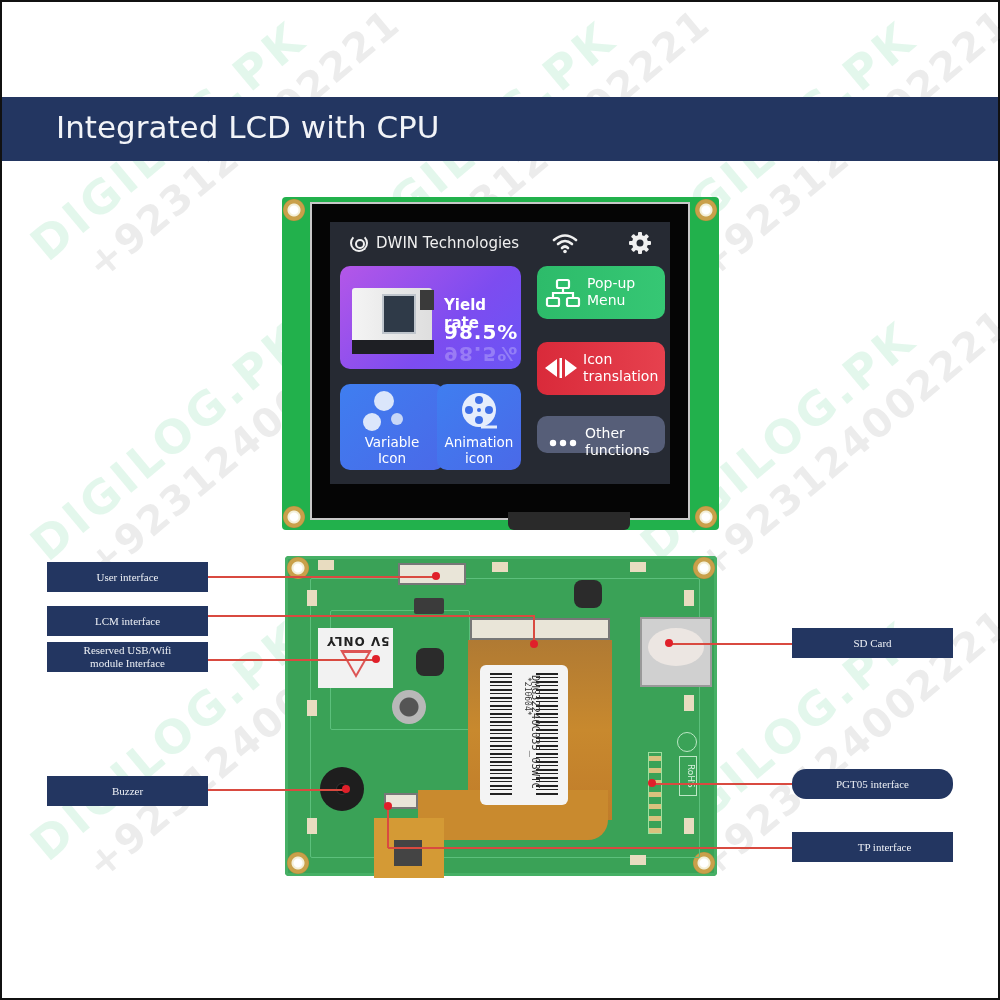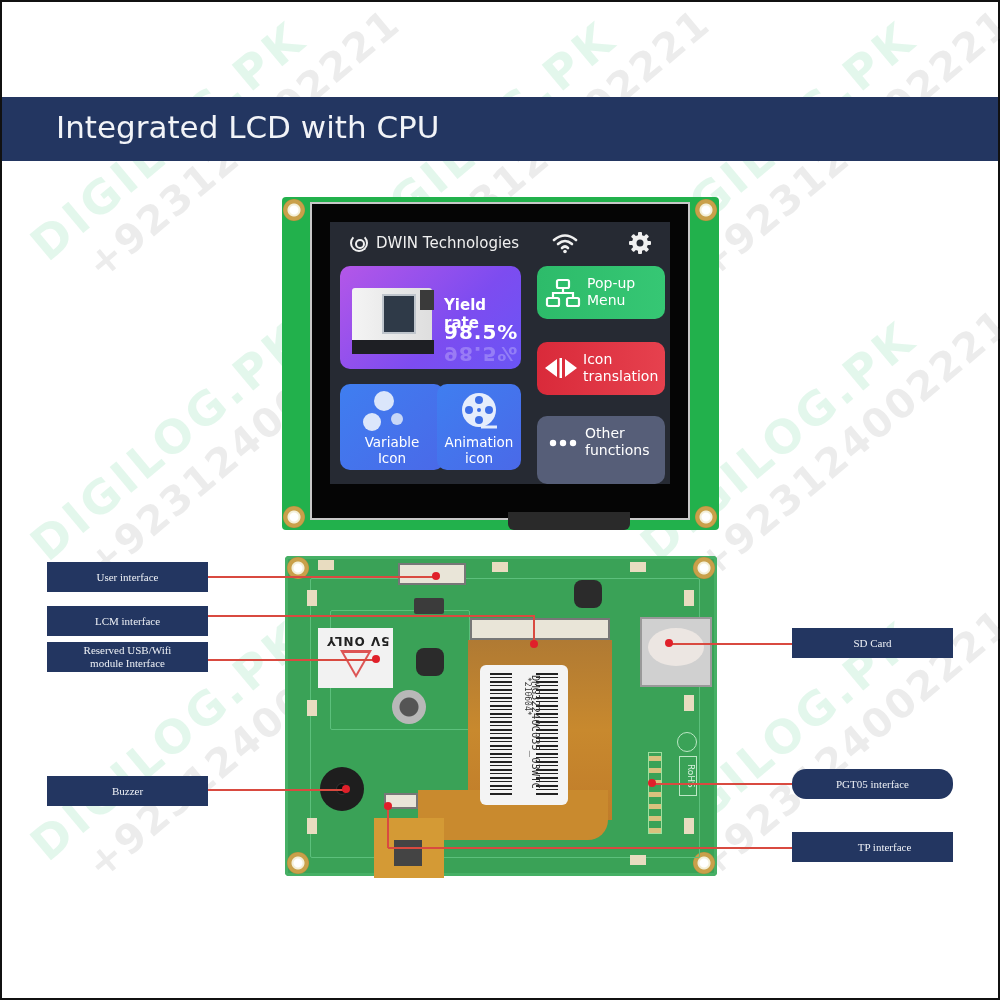--- a/index.html
+++ b/index.html
@@ -36,21 +36,21 @@
     .machine .body { position: absolute; left: 0; top: 10px; width: 80px; height: 55px; background: linear-gradient(90deg, #f4f4f4, #dedede); border-radius: 3px; }
     .machine .door { position: absolute; left: 30px; top: 16px; width: 34px; height: 40px; background: #2f3a48; border: 2px solid #bfc5cc; }
     .machine .panel { position: absolute; left: 68px; top: 12px; width: 14px; height: 20px; background: #3a3a3a; }
     .machine .base { position: absolute; left: 0; top: 62px; width: 82px; height: 14px; background: #1e1f24; }
     .yield-label { position: absolute; left: 104px; top: 30px; font-size: 15px; font-weight: bold; }
     .yield-value { position: absolute; left: 104px; top: 54px; font-size: 20px; font-weight: bold; letter-spacing: 1px; }
     .yield-reflect { position: absolute; left: 104px; top: 76px; font-size: 20px; font-weight: bold; letter-spacing: 1px; transform: scaleY(-1); opacity: 0.25; }
 
     .tile-popup { left: 207px; top: 44px; width: 128px; height: 53px; background: linear-gradient(90deg, #2dbb6a, #36c774); }
     .tile-icontr { left: 207px; top: 120px; width: 128px; height: 53px; background: linear-gradient(90deg, #d92a3a, #e6414e); }
-    .tile-other { left: 207px; top: 194px; width: 128px; height: 68px; background: #565e78; }
+    .tile-other { left: 207px; top: 194px; width: 128px; height: 37px; background: #565e78; }
     .tile-var { left: 10px; top: 162px; width: 104px; height: 86px; background: linear-gradient(135deg, #3f7ef0, #4a69e8); }
     .tile-anim { left: 107px; top: 162px; width: 84px; height: 86px; background: linear-gradient(135deg, #3f7ef0, #4a69e8); }
 
     .t2 { position: absolute; font-size: 14px; line-height: 17px; }
     .tile-var .t2, .tile-anim .t2 { left: 0; width: 100%; text-align: center; top: 50px; font-size: 13.5px; line-height: 16px; }
 
     
     .pcb-back { position: absolute; left: 285px; top: 556px; width: 432px; height: 320px; background: #3aa257; border-radius: 4px; box-shadow: inset 0 0 0 3px #46b065; }
     .trace { position: absolute; border: 1.5px solid #5cc07c; border-radius: 2px; }
     .conn { position: absolute; background: #e9e5d8; border: 2px solid #777; }

